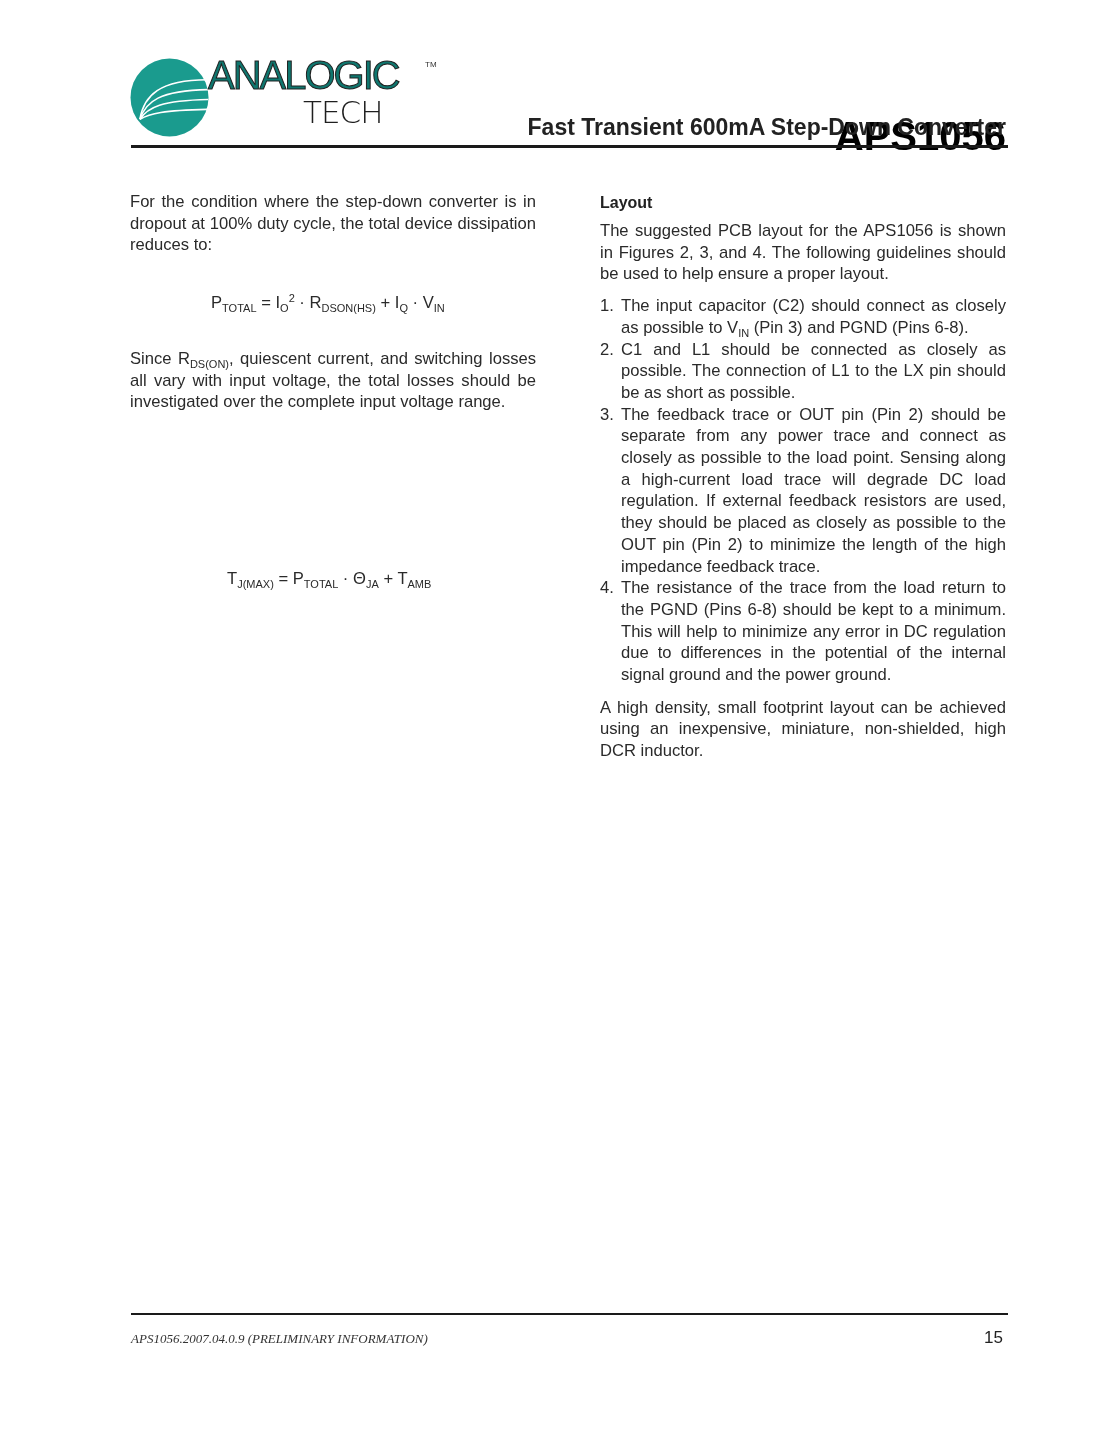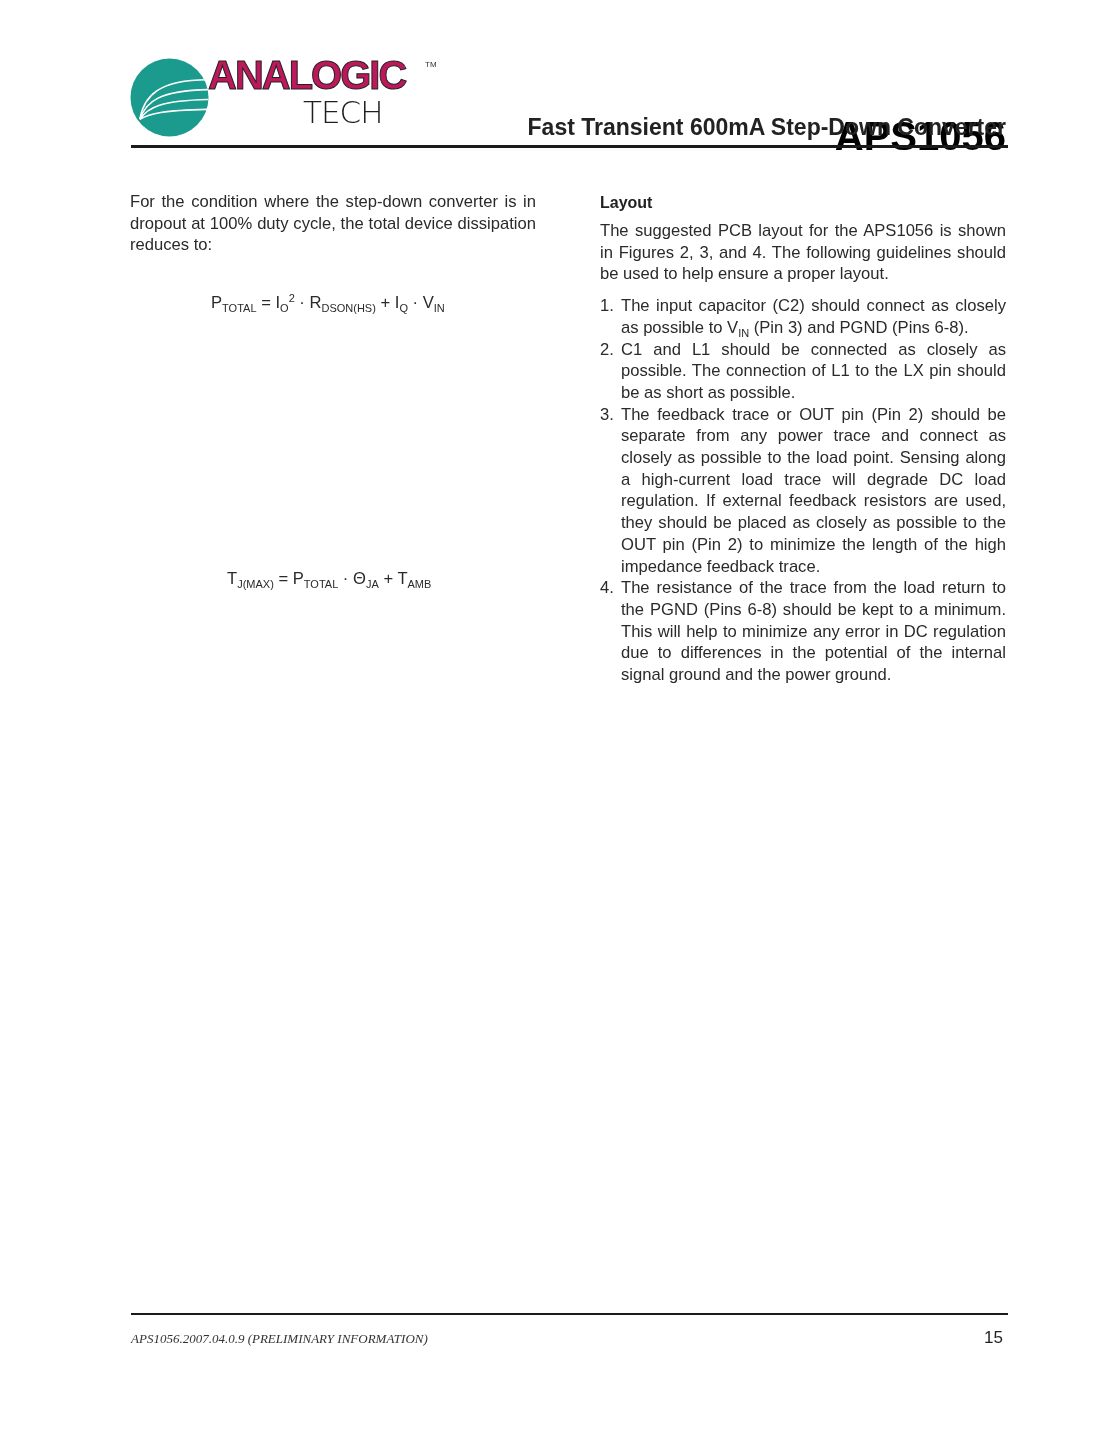--- a/index.html
+++ b/index.html
@@ -3,22 +3,22 @@
 <meta charset="utf-8">
 <style>
   html, body { margin: 0; padding: 0; background: #ffffff; }
   body {
     width: 1105px; height: 1430px; position: relative; overflow: hidden;
     font-family: "Liberation Sans", sans-serif; color: #2a2a2a;
   }
   .logo { position: absolute; left: 130px; top: 57px; width: 310px; height: 80px; }
   .logo-circle { position: absolute; left: 0; top: 1px; width: 79px; height: 79px; }
   .logo-word1 {
-    position: absolute; left: 78px; top: -2px; font-size: 40px; font-weight: 700;
-    letter-spacing: -2px; color: #be185d; line-height: 1; transform: scaleX(1.0);
+    position: absolute; left: 78px; top: -2px; font-size: 40px; font-weight: 400;
+    letter-spacing: -2px; color: #0f766e; line-height: 1; transform: scaleX(1.0);
     -webkit-text-stroke: 1px #1f1f1f;
   }
   .logo-tm { position: absolute; left: 295px; top: 3px; font-size: 8px; color: #333; }
   .logo-word2 {
     position: absolute; left: 173px; top: 40px; font-size: 31px; font-weight: 400;
     letter-spacing: -1px; color: #1f1f1f; line-height: 1; font-family: "DejaVu Sans", sans-serif;
     font-weight: 200;
   }
   .part-number {
     position: absolute; right: 99px; top: 80px; font-size: 40px; font-weight: 700;
@@ -73,20 +73,21 @@
 
 <div class="col col-left">
   <p>For the condition where the step-down converter is in dropout at 100% duty cycle, the total device dissipation reduces to:</p>
 </div>
 
 <div class="eq" style="left:211px; top:293px;">
   <span>P</span><sub>TOTAL</sub><span style="white-space:pre"> = </span><span>I</span><sub>O</sub><sup>2</sup><span style="white-space:pre"> · </span><span>R</span><sub>DSON(HS)</sub><span style="white-space:pre"> + </span><span>I</span><sub>Q</sub><span style="white-space:pre"> · </span><span>V</span><sub>IN</sub>
 </div>
 
 <div class="col col-left" style="top:348px;">
+  <p><span>Since R</span><sub class="in">DS(ON)</sub><span>, quiescent current, and switching losses all vary with input voltage, the total losses should be investigated over the complete input voltage range.</span></p>
 </div>
 
 <div class="eq" style="left:227px; top:571px;">
   <span>T</span><sub>J(MAX)</sub><span style="white-space:pre"> = </span><span>P</span><sub>TOTAL</sub><span style="white-space:pre"> · </span><span>Θ</span><sub>JA</sub><span style="white-space:pre"> + </span><span>T</span><sub>AMB</sub>
 </div>
 
 <div class="col col-right">
   <h2 class="heading">Layout</h2>
   <p>The suggested PCB layout for the APS1056 is shown in Figures 2, 3, and 4. The following guidelines should be used to help ensure a proper layout.</p>
   <ol class="guide">
@@ -96,17 +97,18 @@
     <li>
       <span class="num">2.</span><span>C1 and L1 should be connected as closely as possible. The connection of L1 to the LX pin should be as short as possible.</span>
     </li>
     <li>
       <span class="num">3.</span><span>The feedback trace or OUT pin (Pin 2) should be separate from any power trace and connect as closely as possible to the load point. Sensing along a high-current load trace will degrade DC load regulation. If external feedback resistors are used, they should be placed as closely as possible to the OUT pin (Pin 2) to minimize the length of the high impedance feedback trace.</span>
     </li>
     <li>
       <span class="num">4.</span><span>The resistance of the trace from the load return to the PGND (Pins 6-8) should be kept to a minimum. This will help to minimize any error in DC regulation due to differences in the potential of the internal signal ground and the power ground.</span>
     </li>
   </ol>
+  <p class="p-gap">A high density, small footprint layout can be achieved using an inexpensive, miniature, non-shielded, high DCR inductor.</p>
 </div>
 
 <div class="rule-bottom"></div>
 <div class="footer-left">APS1056.2007.04.0.9 (PRELIMINARY INFORMATION)</div>
 <div class="footer-right">15</div>
 
 </body></html>

